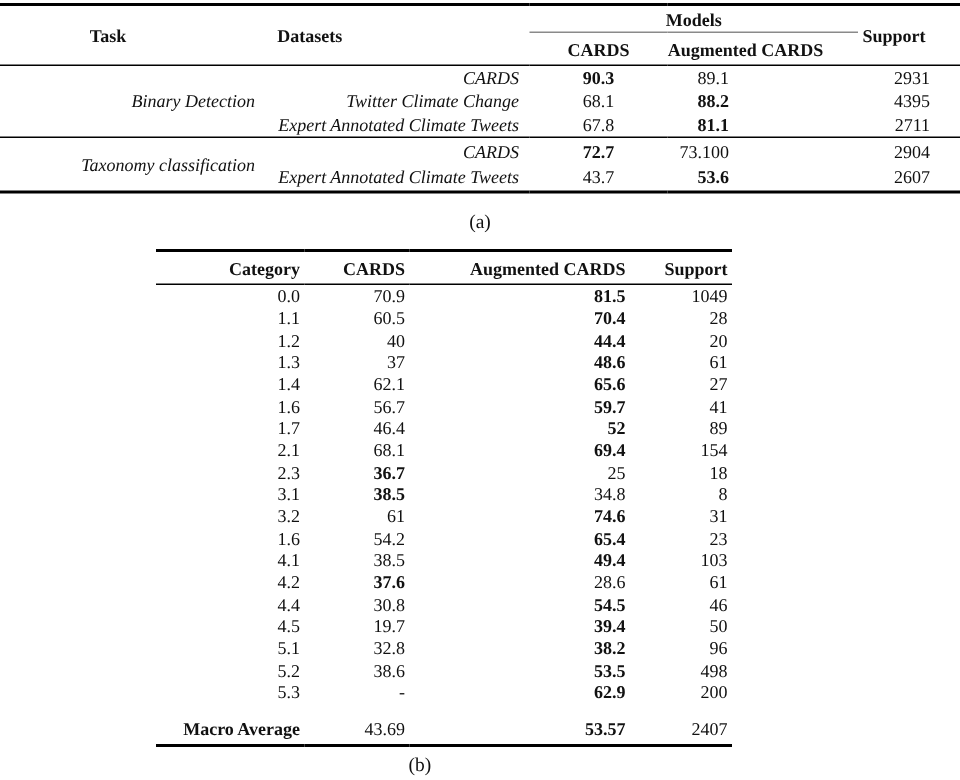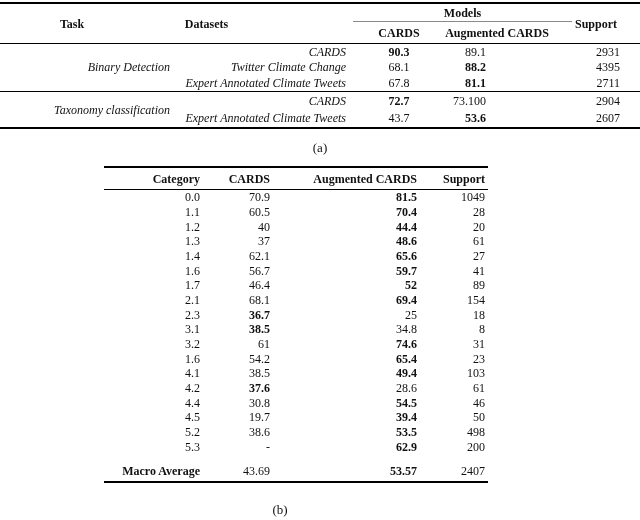--- a/index.html
+++ b/index.html
@@ -212,20 +212,26 @@
           <td class="b">54.5</td>
           <td>46</td>
         </tr>
         <tr>
           <td>4.5</td>
           <td>19.7</td>
           <td class="b">39.4</td>
           <td>50</td>
         </tr>
         <tr>
+          <td>5.1</td>
+          <td>32.8</td>
+          <td class="b">38.2</td>
+          <td>96</td>
+        </tr>
+        <tr>
           <td>5.2</td>
           <td>38.6</td>
           <td class="b">53.5</td>
           <td>498</td>
         </tr>
         <tr>
           <td>5.3</td>
           <td>-</td>
           <td class="b">62.9</td>
           <td>200</td>

